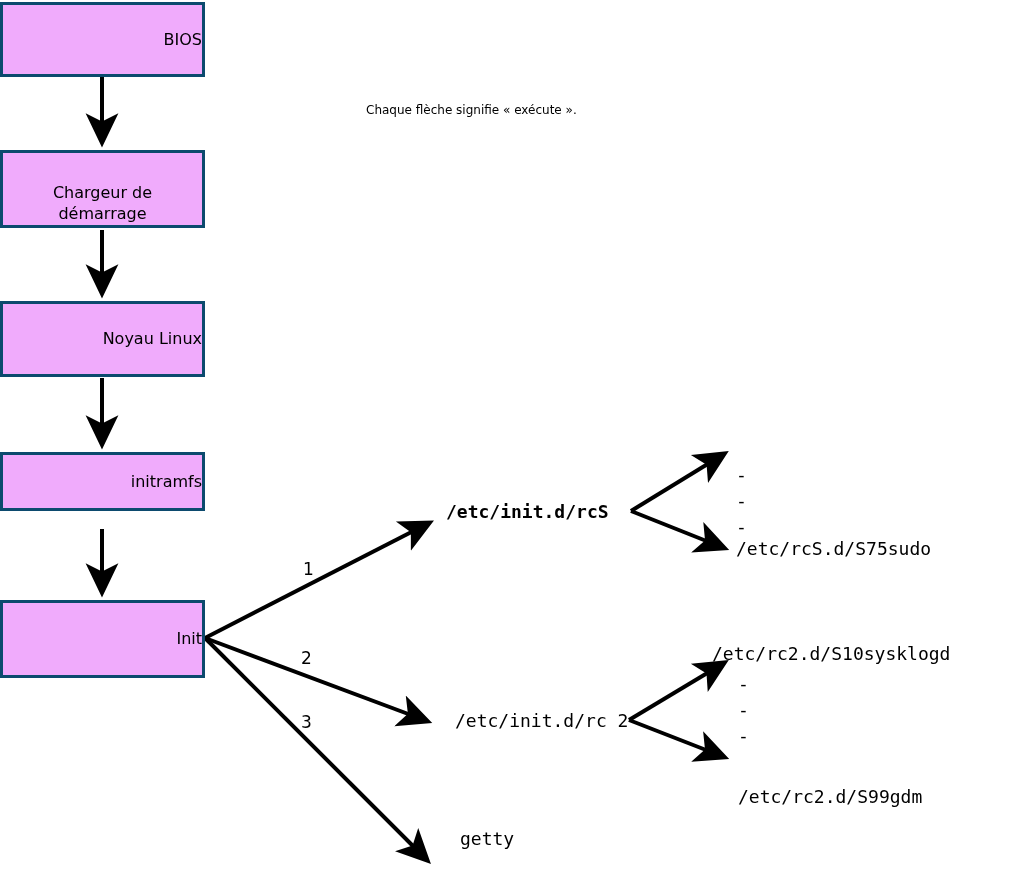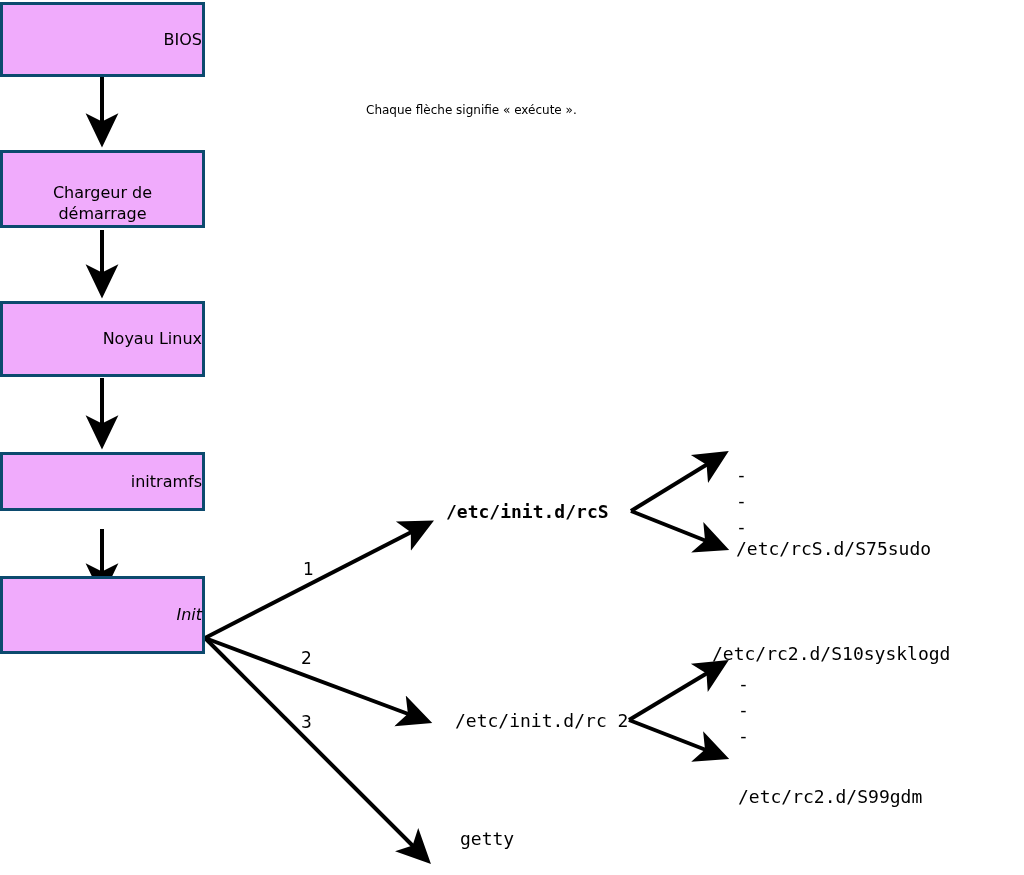--- a/index.html
+++ b/index.html
@@ -106,21 +106,21 @@
   </div>
 
   <div class="flow-box" style="left:0px; top:301px; width:205px; height:76px;padding-left:40px;">
     <span>Noyau Linux</span>
   </div>
 
   <div class="flow-box" style="left:0px; top:452px; width:205px; height:59px;">
     <span>initramfs</span>
   </div>
 
-  <div class="flow-box" style="left:0px; top:576px; width:205px; height:78px;font-style:italic;">
+  <div class="flow-box" style="left:0px; top:600px; width:205px; height:78px;">
     <span>Init</span>
   </div>
 
   <div class="caption" style="left:366px; top:104px;">Chaque flèche signifie « exécute ».</div>
 
   <div class="num-label" style="left:303px; top:561px;">1</div>
   <div class="num-label" style="left:301px; top:650px;">2</div>
   <div class="num-label" style="left:301px; top:714px;">3</div>
 
   <div class="mono-label" style="left:446px; top:503px;font-weight:bold;">/etc/init.d/rcS</div>

